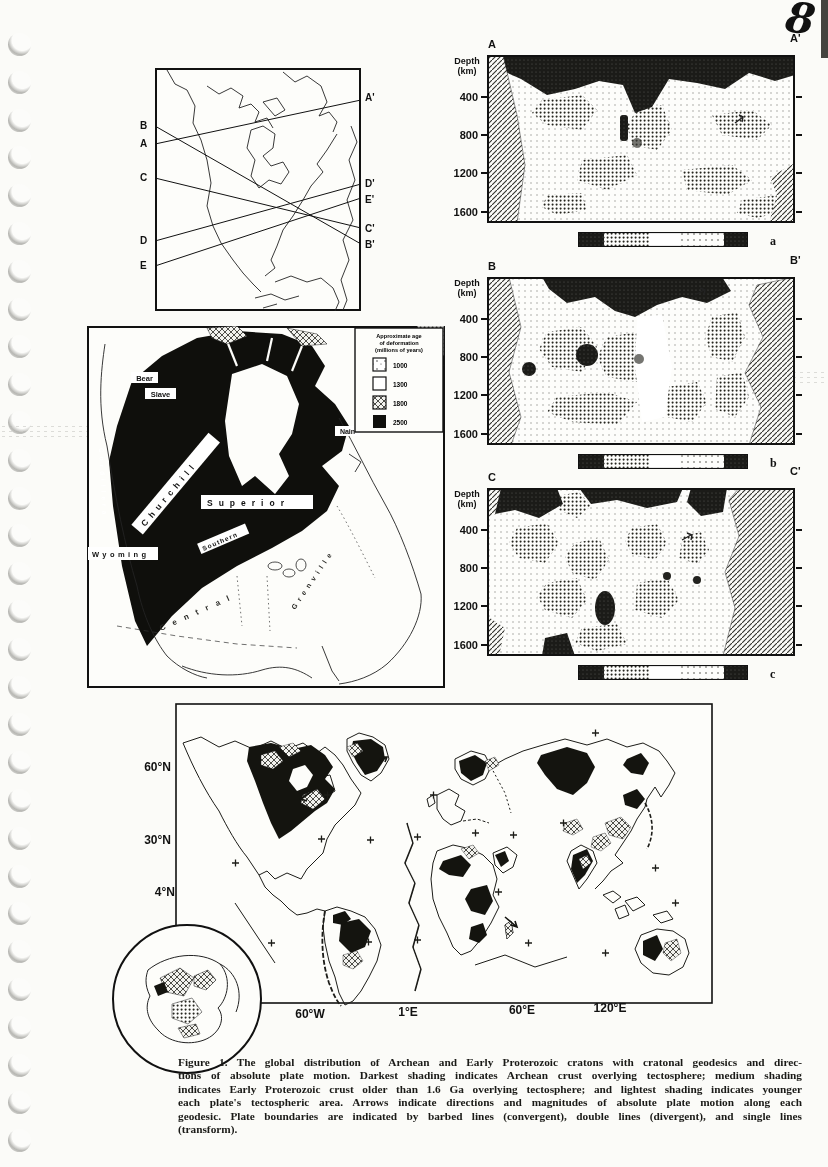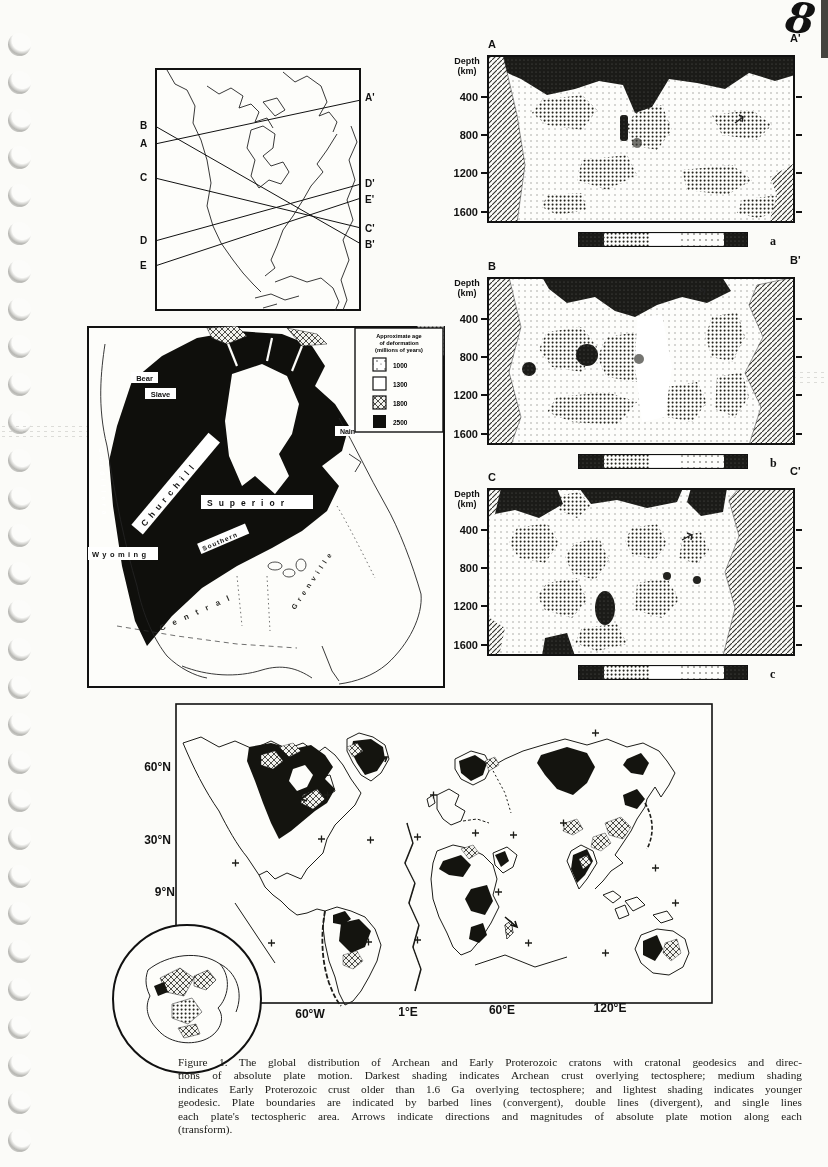--- a/index.html
+++ b/index.html
@@ -30,21 +30,21 @@
   .secmap .lab{position:absolute;font-weight:bold;font-size:10px;}
   
   .cratonmap{position:absolute;left:87px;top:326px;width:360px;height:362px;}
   
   .worldmap{position:absolute;left:175px;top:703px;width:640px;height:307px;}
   .latlab{position:absolute;font-weight:bold;font-size:12px;width:42px;text-align:right;}
   .lonlab{position:absolute;font-weight:bold;font-size:12px;width:50px;text-align:center;}
   .inset{position:absolute;left:108px;top:920px;}
   
   .caption{position:absolute;left:178px;top:1056px;width:624px;
-           font-family:"Liberation Serif",serif;font-size:11.3px;font-weight:normal;
+           font-family:"Liberation Serif",serif;font-size:11.3px;font-weight:bold;
            line-height:13.4px;color:#1a1a17;}
   .caption .cline{text-align:justify;text-align-last:justify;}
   .caption .cline.last{text-align-last:left;}
   svg text{font-family:"Liberation Sans",sans-serif;}
 </style>
 </head>
 <body>
 
 <div class="page">
 
@@ -496,42 +496,42 @@
       </g>
 
       <g stroke="#14140f" stroke-width="1.6" fill="none">
         <path d="M140,86 L126,96 M132,92 l-6,4 6,2"></path>
         <path d="M330,214 L342,224 M336,222 l6,2 -2,-6"></path>
         <path d="M200,60 L212,54 M206,54 l6,0 -2,5"></path>
       </g>
     </svg>
     <div class="latlab" style="left:-46px;top:57px">60°N</div>
     <div class="latlab" style="left:-46px;top:130px">30°N</div>
-    <div class="latlab" style="left:-42px;top:182px">9°N</div>
+    <div class="latlab" style="left:-42px;top:182px">4°N</div>
     <div class="lonlab" style="left:110px;top:304px">60°W</div>
     <div class="lonlab" style="left:208px;top:302px">1°E</div>
-    <div class="lonlab" style="left:302px;top:300px">60°E</div>
+    <div class="lonlab" style="left:322px;top:300px">60°E</div>
     <div class="lonlab" style="left:410px;top:298px">120°E</div>
   </div>
 
   <div class="inset">
     <svg width="158" height="158" viewBox="0 0 158 158">
       <circle cx="79" cy="79" r="74" fill="#fdfdfa" stroke="#111" stroke-width="2"></circle>
       <path d="M40,50 C60,34 92,30 112,44 C124,58 120,78 110,88 C118,98 112,114 96,120 C80,126 60,122 50,110 C40,100 36,88 42,76 C36,64 38,56 40,50 Z" fill="none" stroke="#222" stroke-width="1"></path>
       <path d="M112,44 C128,52 136,72 128,92" fill="none" stroke="#222" stroke-width="1"></path>
       <polygon points="52,58 72,48 86,58 76,76 58,72" fill="url(#pCross)" stroke="#222" stroke-width="0.5"></polygon>
       <polygon points="64,84 84,78 94,92 80,104 64,98" fill="url(#pMed)" stroke="#222" stroke-width="0.5"></polygon>
       <polygon points="46,66 56,62 60,72 50,76" fill="#14140f"></polygon>
       <polygon points="70,108 88,104 92,114 76,118" fill="url(#pCross)" stroke="#222" stroke-width="0.5"></polygon>
       <polygon points="86,56 100,50 108,60 98,70 86,66" fill="url(#pCross)" stroke="#222" stroke-width="0.5"></polygon>
     </svg>
   </div>
 
   <div class="caption">
     <div class="cline">Figure 1.  The global distribution of Archean and Early Proterozoic cratons with cratonal geodesics and direc-</div>
     <div class="cline">tions of absolute plate motion. Darkest shading indicates Archean crust overlying tectosphere; medium shading</div>
     <div class="cline">indicates Early Proterozoic crust older than 1.6 Ga overlying tectosphere; and lightest shading indicates younger</div>
+    <div class="cline">each plate's tectospheric area.  Arrows indicate directions and magnitudes of absolute plate motion along each</div>
     <div class="cline">geodesic.  Plate boundaries are indicated by barbed lines (convergent), double lines (divergent), and single lines</div>
-    <div class="cline">each plate's tectospheric area.  Arrows indicate directions and magnitudes of absolute plate motion along each</div>
     <div class="cline last">(transform).</div>
   </div>
 
 </div>
 
 </body></html>

